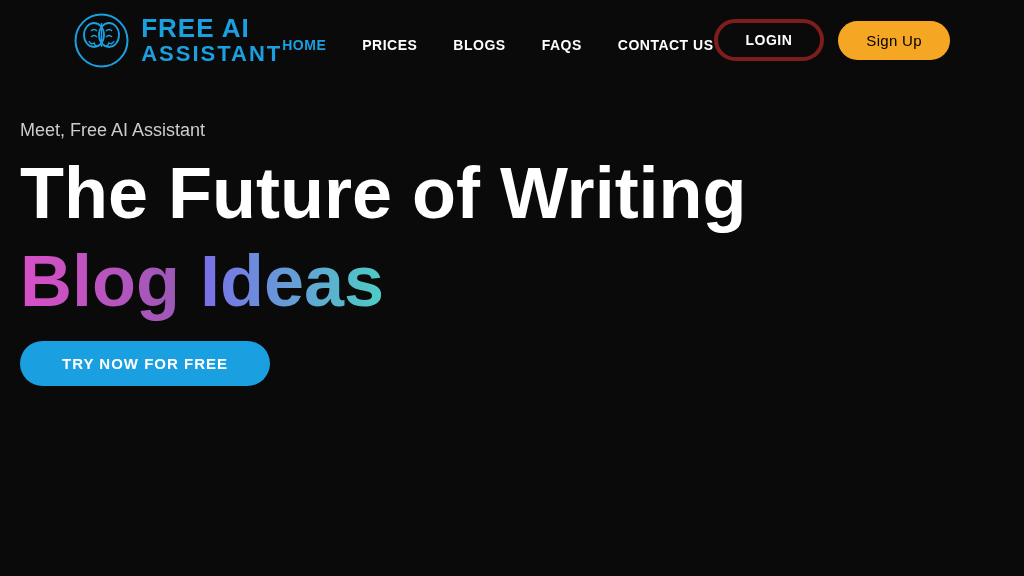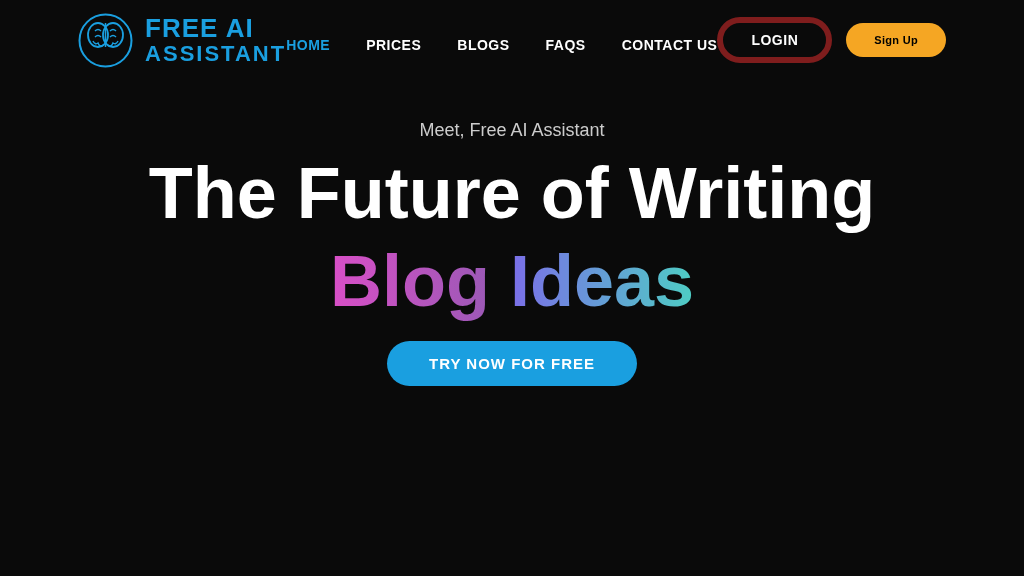--- a/index.html
+++ b/index.html
@@ -80,46 +80,46 @@
 
     .nav-buttons {
       display: flex;
       align-items: center;
       gap: 14px;
     }
 
     .btn-login {
       background-color: transparent;
       color: #ffffff;
-      border: 6px solid #7f1d1d;
+      border: 4px solid #7f1d1d;
       border-radius: 25px;
       padding: 9px 28px;
       font-size: 14px;
       font-weight: 700;
       cursor: pointer;
       letter-spacing: 0.5px;
     }
 
     .btn-signup {
       background-color: #f5a623;
       color: #000000;
       border: none;
       border-radius: 25px;
       padding: 11px 28px;
-      font-size: 11px;
-      font-weight: 700;
+      font-size: 15px;
+      font-weight: 400;
       cursor: pointer;
       letter-spacing: 0.3px;
     }
 
     
     .hero {
       display: flex;
       flex-direction: column;
-      align-items: center;
+      align-items: flex-start;
       justify-content: center;
       padding: 40px 20px 30px;
       text-align: center;
     }
 
     .hero-subtitle {
       font-size: 18px;
       font-weight: 400;
       color: #cccccc;
       margin-bottom: 16px;

